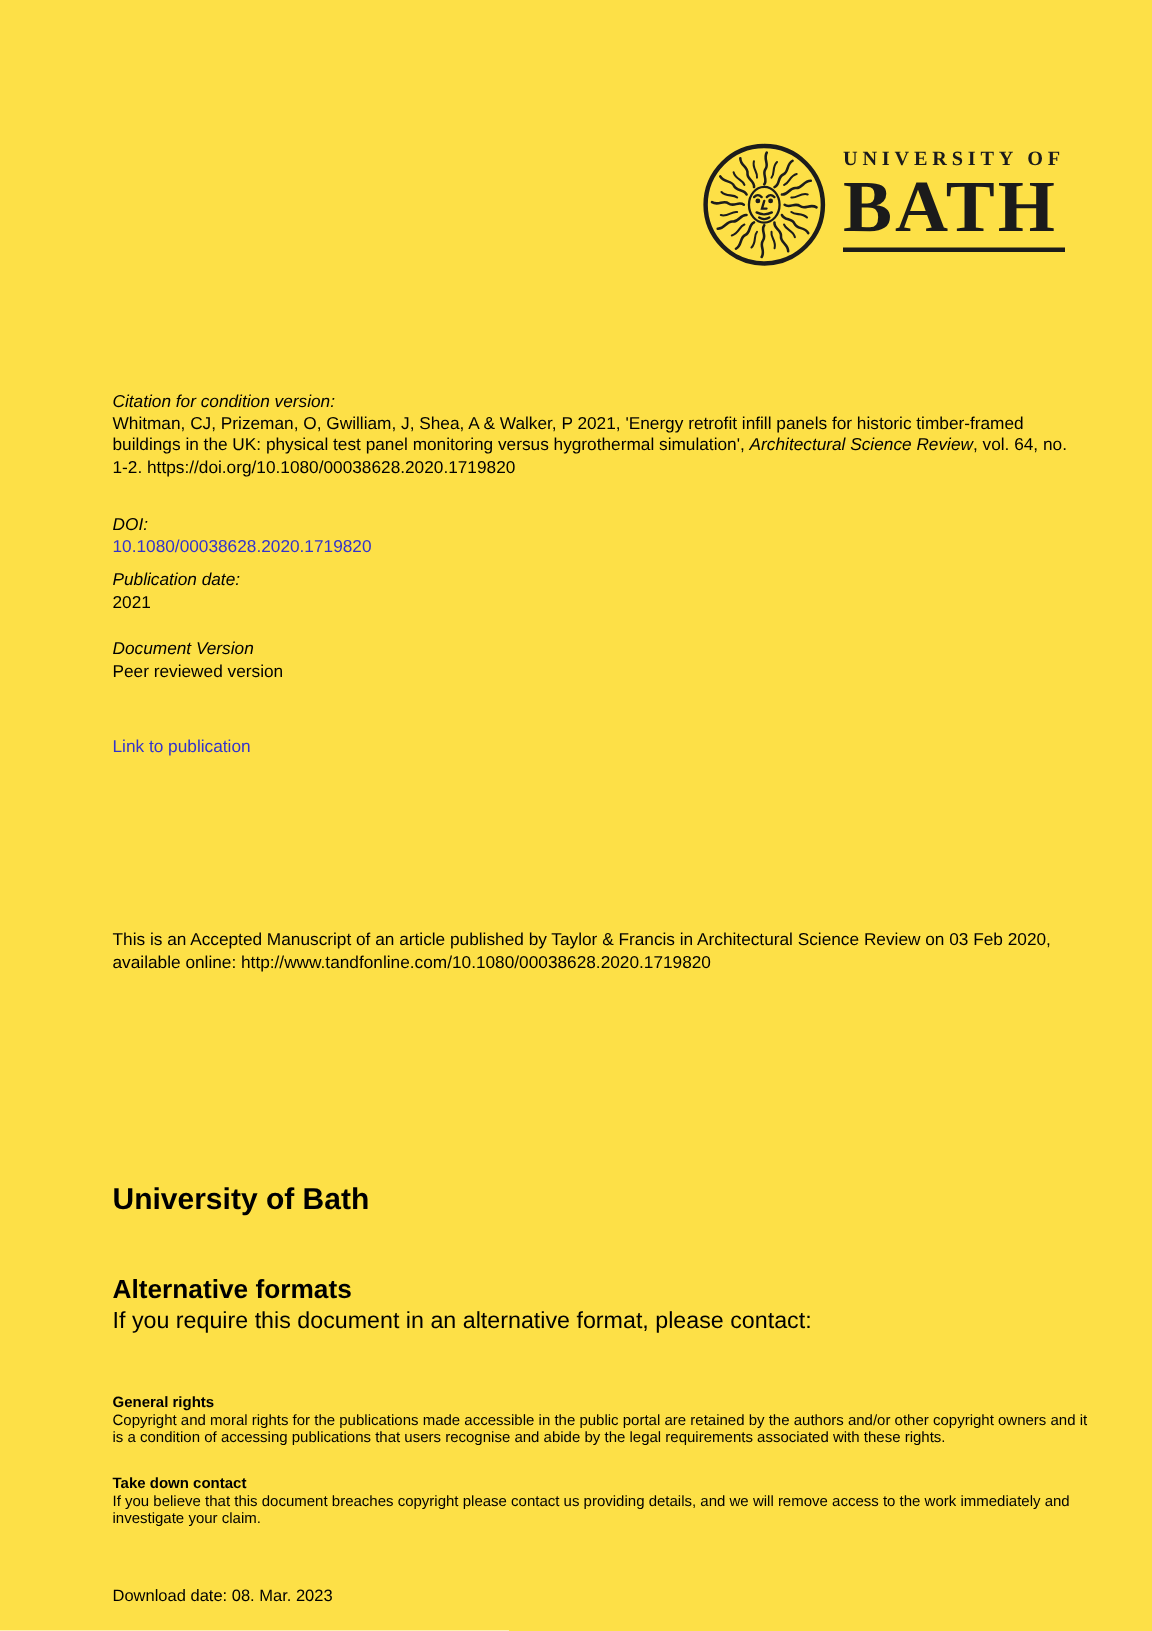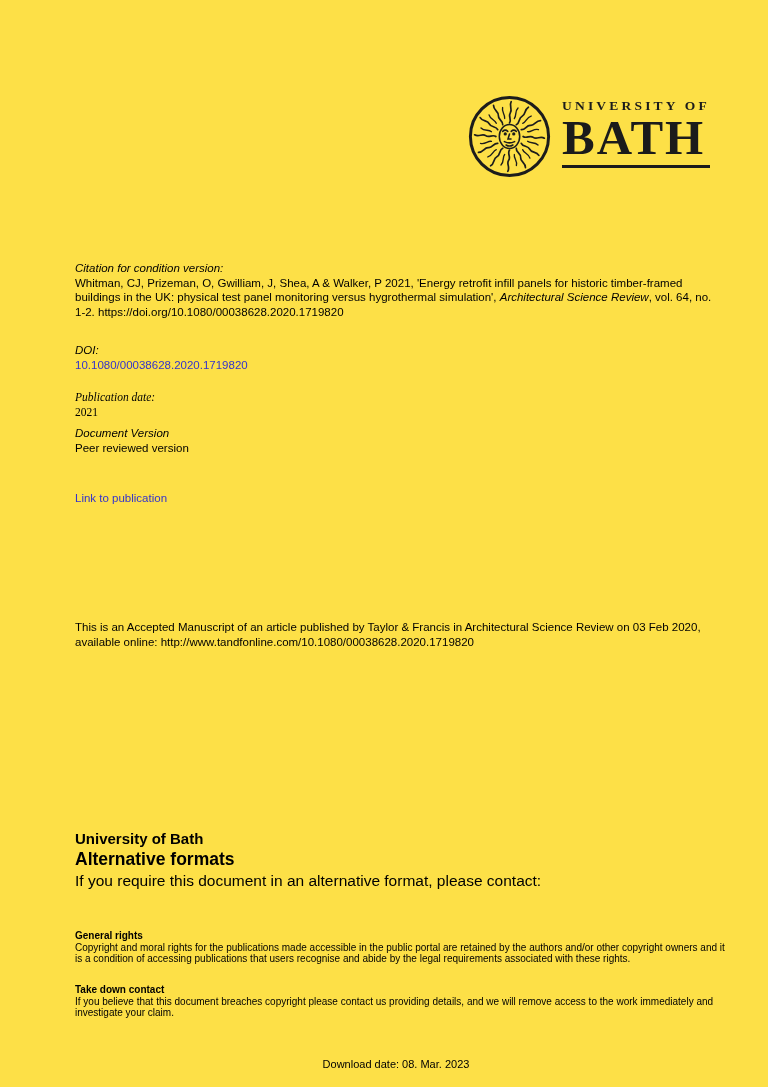--- a/index.html
+++ b/index.html
@@ -44,41 +44,41 @@
   }
   .wordmark-rule { height: 3px; background: #1b1b1b; margin-top: 3px; }
 
   
   .small { font-size: 11.5px; line-height: 14.5px; }
   .ital { font-style: italic; }
   a.doc-link { color: #3333cc; text-decoration: none; cursor: pointer; }
 
   .citation-block { top: 261px; }
   .doi-block { top: 343px; }
-  .pubdate-block { top: 390px; font-family: Liberation Serif, serif; }
+  .pubdate-block { top: 380px; }
   .docver-block { top: 426px; }
   .pub-link-block { top: 491px; }
   .notice-block { top: 620px; width: 648px; }
 
   .univ-heading {
-    top: 830px;
-    font-size: 15px;
+    top: 789px;
+    font-size: 20px;
     font-weight: 700;
   }
 
   .altfmt-block { top: 849px; }
   .altfmt-title { font-size: 17.5px; font-weight: 700; line-height: 21px; }
   .altfmt-body { font-size: 15.5px; line-height: 21.5px; }
 
   .fineprint-title { font-size: 10px; font-weight: 700; line-height: 11.5px; }
   .fineprint-body { font-size: 10px; line-height: 11.5px; }
   .rights-block { top: 930px; width: 655px; }
   .takedown-block { top: 984px; width: 655px; }
 
-  .download-block { top: 1058px; font-size: 11px; text-align: center; }
+  .download-block { top: 1058px; font-size: 11px; }
 </style>
 </head>
 <body>
 
 <div class="page">
 
   <div class="logo-group">
     <svg class="crest" viewBox="0 0 100 100" aria-hidden="true">
       <g fill="none" stroke="#1c1c1c" stroke-linecap="round">
         <circle cx="50" cy="50" r="46" stroke-width="3.5"></circle>

